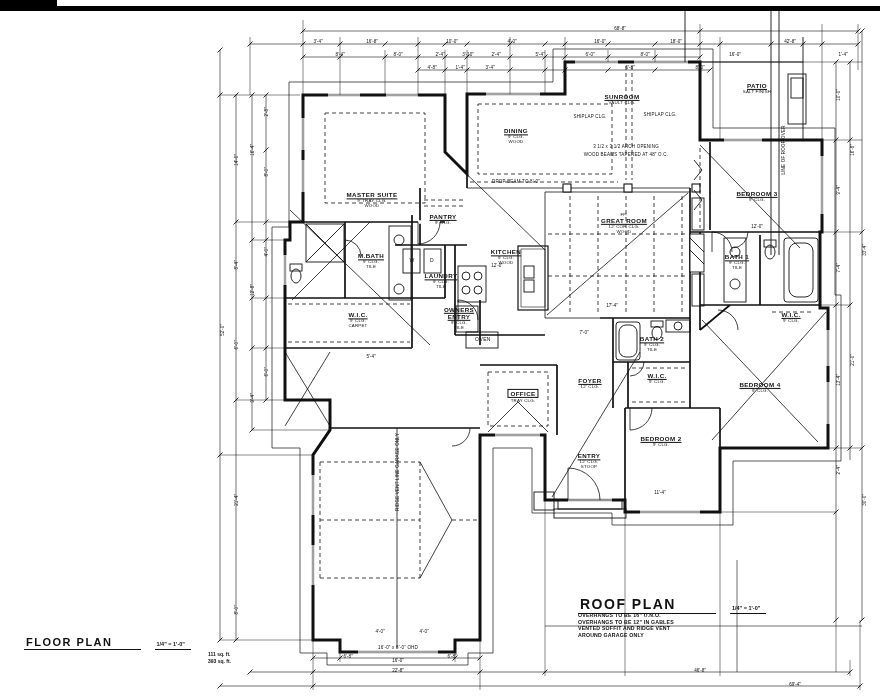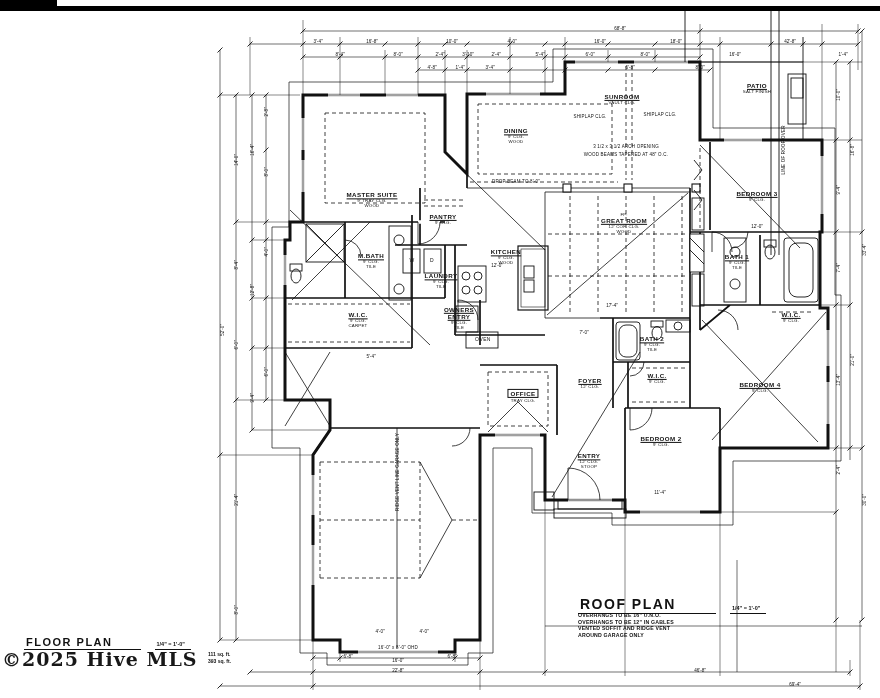--- a/index.html
+++ b/index.html
@@ -496,18 +496,17 @@
     <span class="tl" style="font-size:14px;padding-right:40px;">ROOF PLAN</span>
     <span class="ts">1/4" = 1'-0"</span>
   </div>
   <div class="rnotes" style="left:578px;top:612px;">
     <div>OVERHANGS TO BE 16" U.N.O.</div>
     <div>OVERHANGS TO BE 12" IN GABLES</div>
     <div>VENTED SOFFIT AND RIDGE VENT</div>
     <div>AROUND GARAGE ONLY</div>
   </div>
 
-  <div class="wmark" style="left:2px;top:648px;">©2025 Hive MLS</div>
   <div class="areas" style="left:208px;top:651px;">
     <div>111 sq. ft.</div>
     <div>393 sq. ft.</div>
   </div>
 </div>
 
 </body></html>

